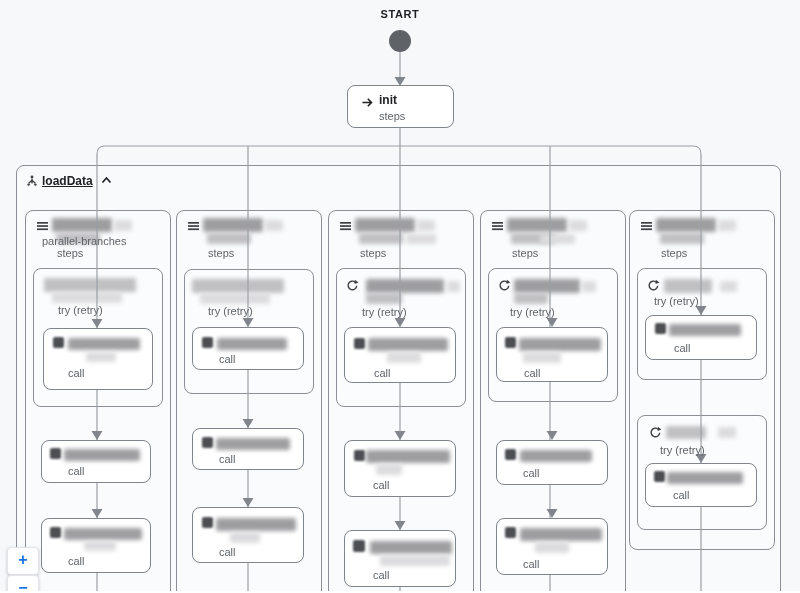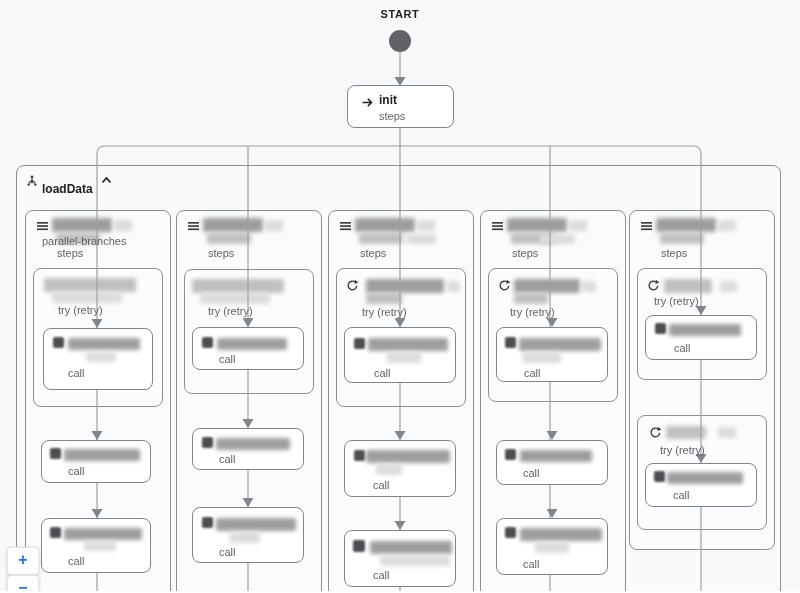--- a/index.html
+++ b/index.html
@@ -137,21 +137,21 @@
   </div>
 
   <span class="icon" style="left:26px;top:175px;">
     <svg width="12" height="12" viewBox="0 0 12 12" fill="none" stroke="#3c4043" stroke-width="1.3">
       <circle cx="6" cy="2" r="1.4" fill="#3c4043" stroke="none"></circle>
       <path d="M6,3.4 V5.2 M6,5.2 L2.6,8.2 M6,5.2 L9.4,8.2 M6,5.2 V8.6"></path>
       <circle cx="2.6" cy="9.6" r="1.2" fill="#3c4043" stroke="none"></circle>
       <circle cx="9.4" cy="9.6" r="1.2" fill="#3c4043" stroke="none"></circle>
     </svg>
   </span>
-  <div class="title" style="left:42px;top:182px;">loadData</div>
+  <div class="title" style="left:42px;top:174px;text-decoration:underline;">loadData</div>
   <span class="icon" style="left:99px;top:173px;cursor:pointer;">
     <svg width="15" height="15" viewBox="0 0 15 15">
         <path d="M3.5,9.5 L7.5,5 L11.5,9.5" stroke="#202124" stroke-width="1.7" fill="none"></path>
       </svg>
   </span>
   <div class="nlbl top" style="left:42px;top:195px;">parallel-branches</div>
 
   <span class="icon" style="left:37px;top:221px;">
     <svg width="11" height="10" viewBox="0 0 11 10">
         <g fill="#3c4043">

